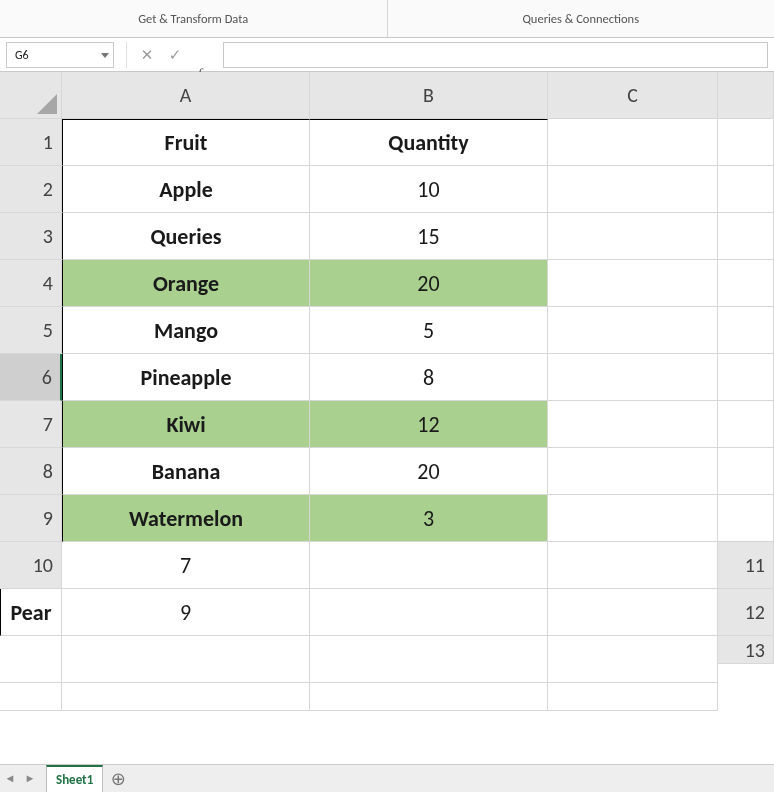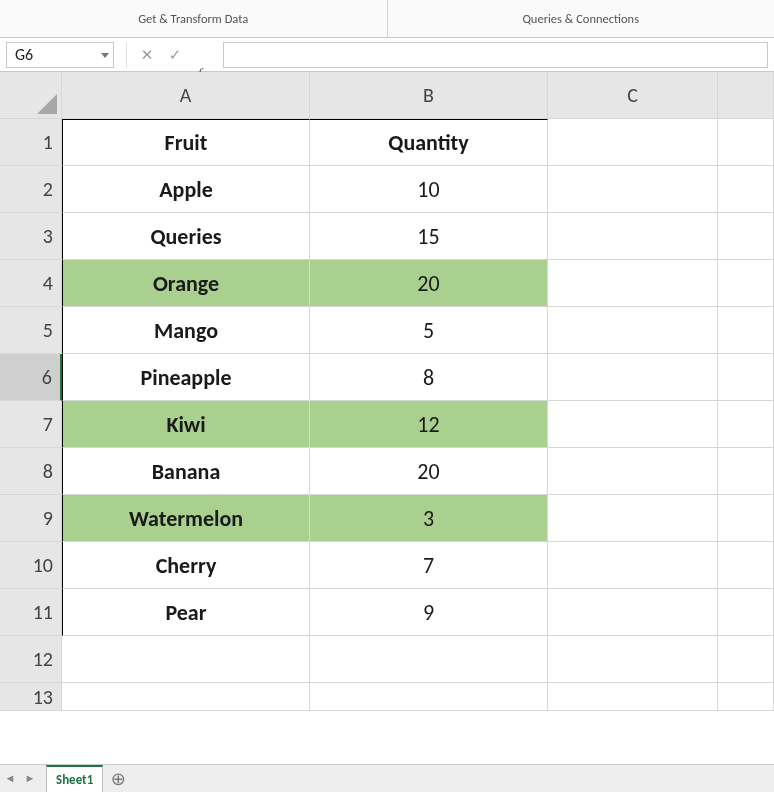--- a/index.html
+++ b/index.html
@@ -37,21 +37,21 @@
     background: #ffffff;
   }
   .name-box {
     width: 108px;
     height: 26px;
     margin: 0 6px;
     border: 1px solid #c9c9c9;
     display: flex;
     align-items: center;
     padding: 0 8px;
-    font-size: 16px;
+    font-size: 12px;
     background: #fff;
     position: relative;
   }
   .name-box .dd-arrow {
     position: absolute;
     right: 4px;
     top: 10px;
     width: 0; height: 0;
     border-left: 4px solid transparent;
     border-right: 4px solid transparent;
@@ -275,21 +275,20 @@
       <div class="cell tbl leftedge">Banana</div>
       <div class="cell tbl">20</div>
       <div class="cell"></div>
       <div class="cell"></div>
       <div class="rowh">9</div>
       <div class="cell tbl leftedge highlight">Watermelon</div>
       <div class="cell tbl highlight">3</div>
       <div class="cell"></div>
       <div class="cell"></div>
       <div class="rowh">10</div>
-      <div class="cell tbl leftedge">Cherry</div>
       <div class="cell tbl">7</div>
       <div class="cell"></div>
       <div class="cell"></div>
       <div class="rowh">11</div>
       <div class="cell tbl leftedge">Pear</div>
       <div class="cell tbl">9</div>
       <div class="cell"></div>
       <div class="cell"></div>
       <div class="rowh">12</div>
       <div class="cell"></div>

